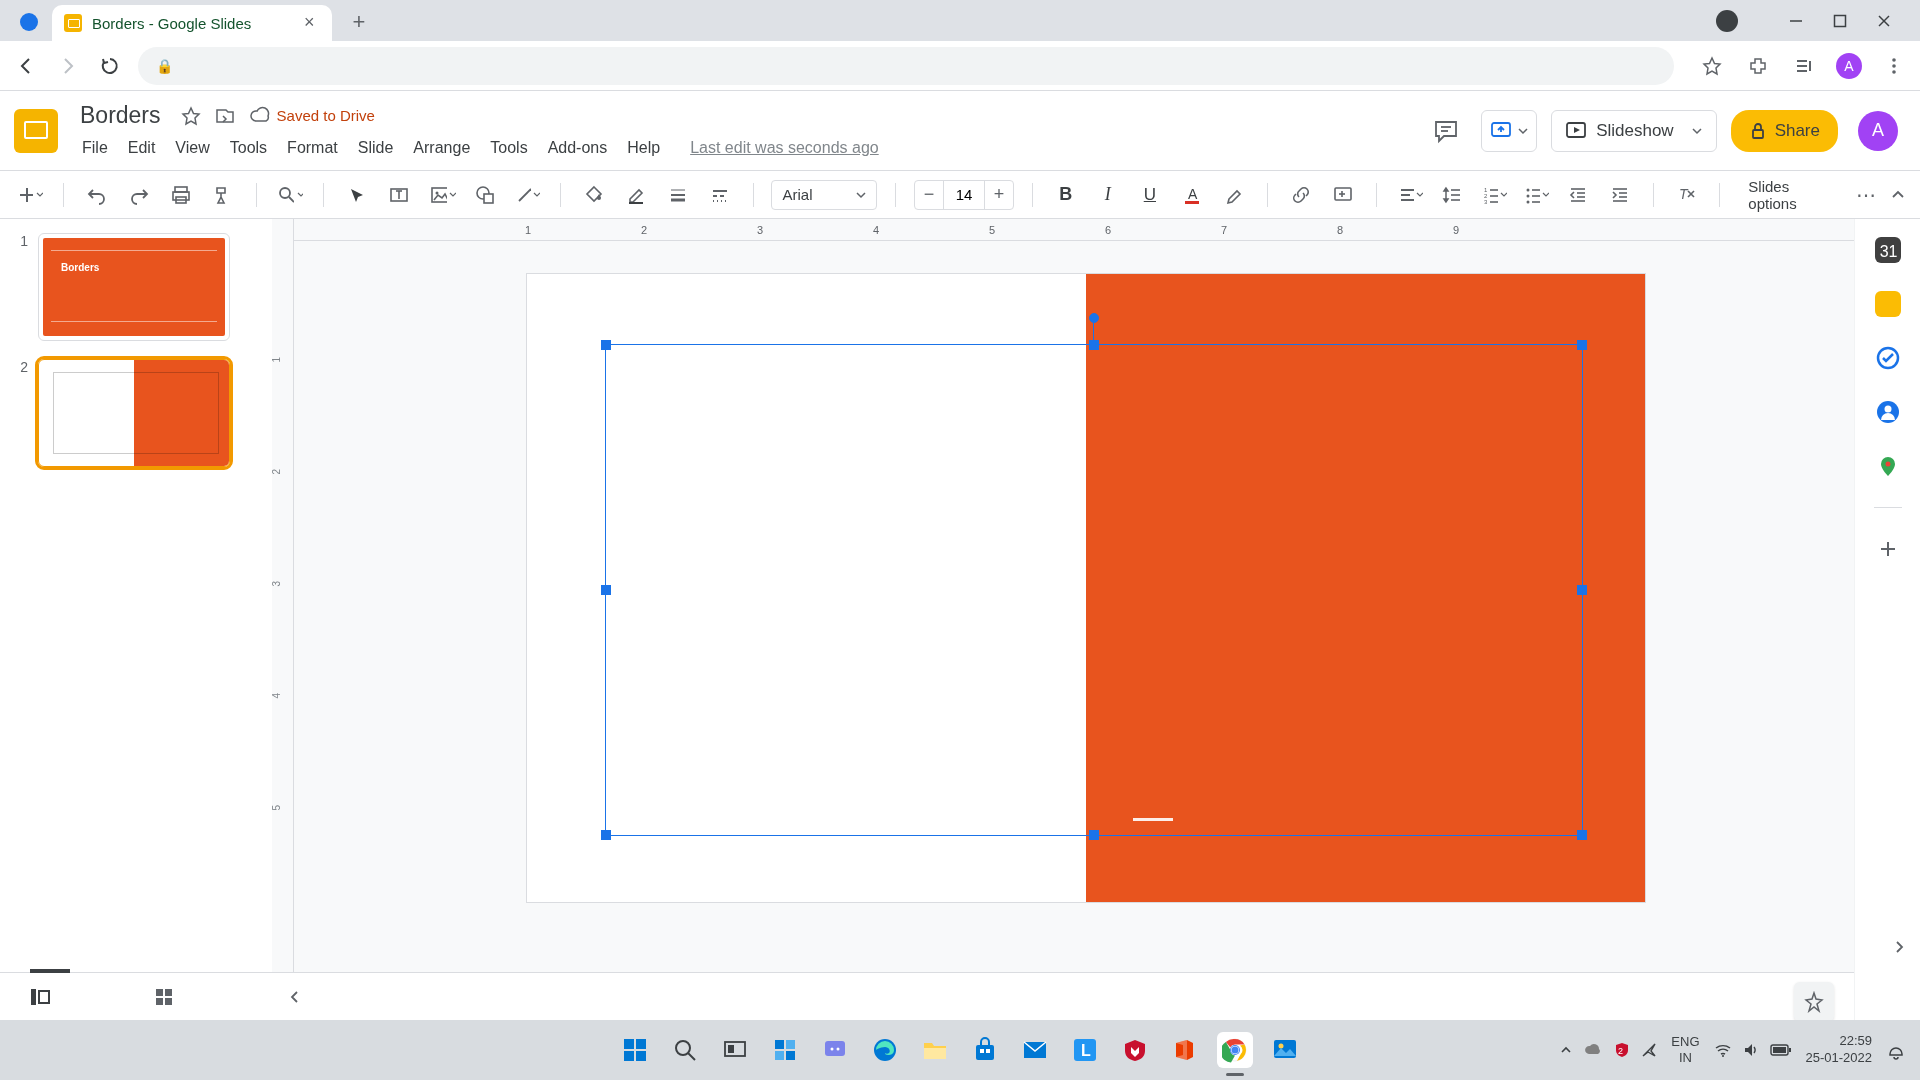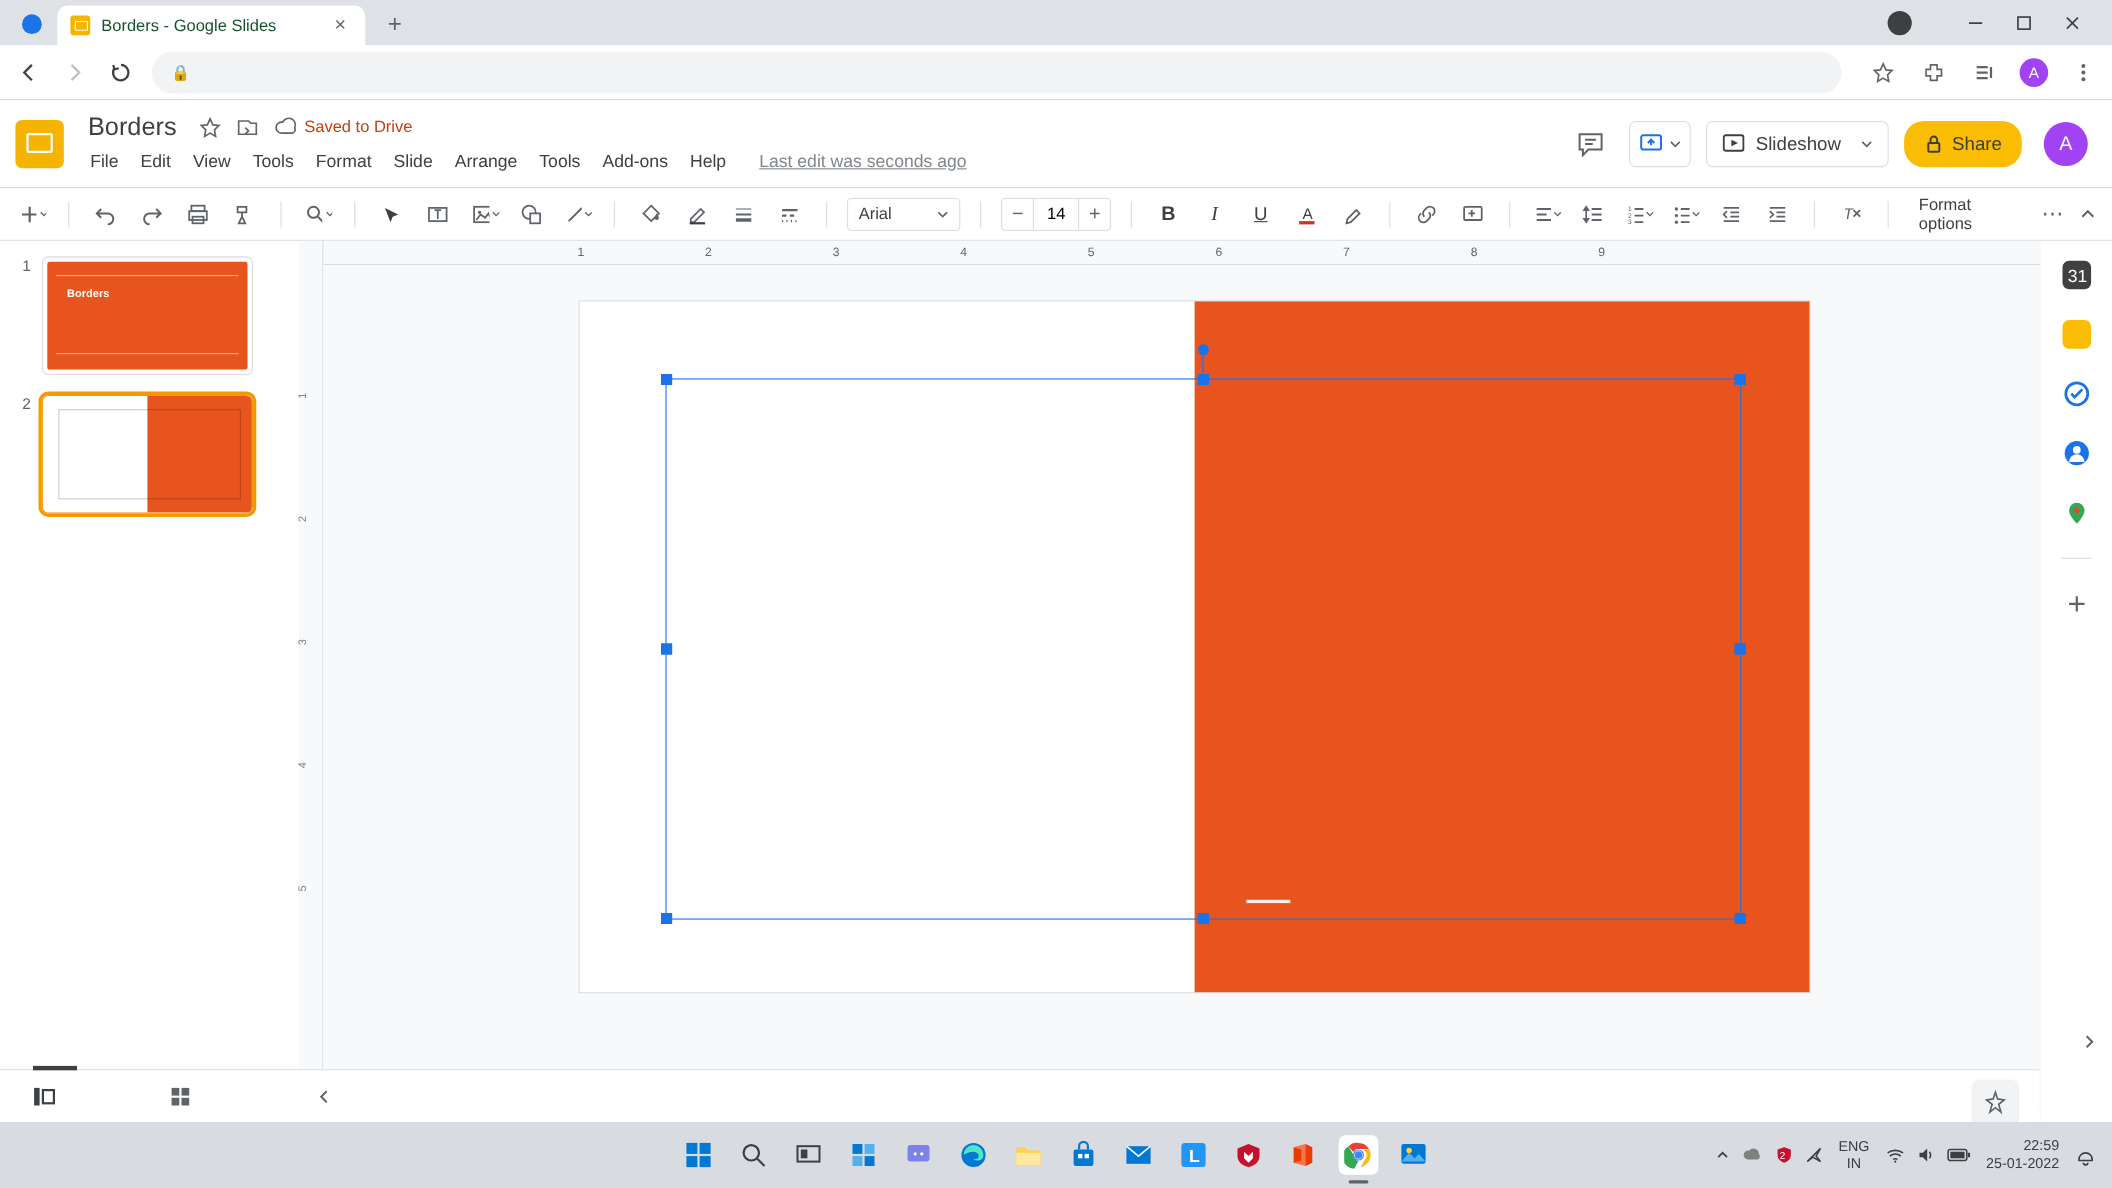--- a/index.html
+++ b/index.html
@@ -505,21 +505,21 @@
     </div>
   <div class="tb-sep"></div>
   <div class="tb-btn">
       <svg width="20" height="20">
         <text x="3" y="14" font-size="14" fill="#5f6368" font-style="italic">T</text>
         <line x1="12" y1="6" x2="18" y2="12" stroke="#5f6368" stroke-width="1.6"></line>
         <line x1="18" y1="6" x2="12" y2="12" stroke="#5f6368" stroke-width="1.6"></line>
       </svg>
     </div>
   <div class="tb-sep"></div>
-  <div class="fmt-opts">Format options</div>
+  <div class="fmt-opts">Slides options</div>
   <span class="tb-more">⋯</span>
   <div class="tb-collapse">
       <svg width="16" height="16">
         <path d="M3 10l5-5 5 5" fill="none" stroke="#5f6368" stroke-width="1.8"></path>
       </svg>
     </div>
 </div>
 
 <div class="edit-area">
   <div class="filmstrip">

